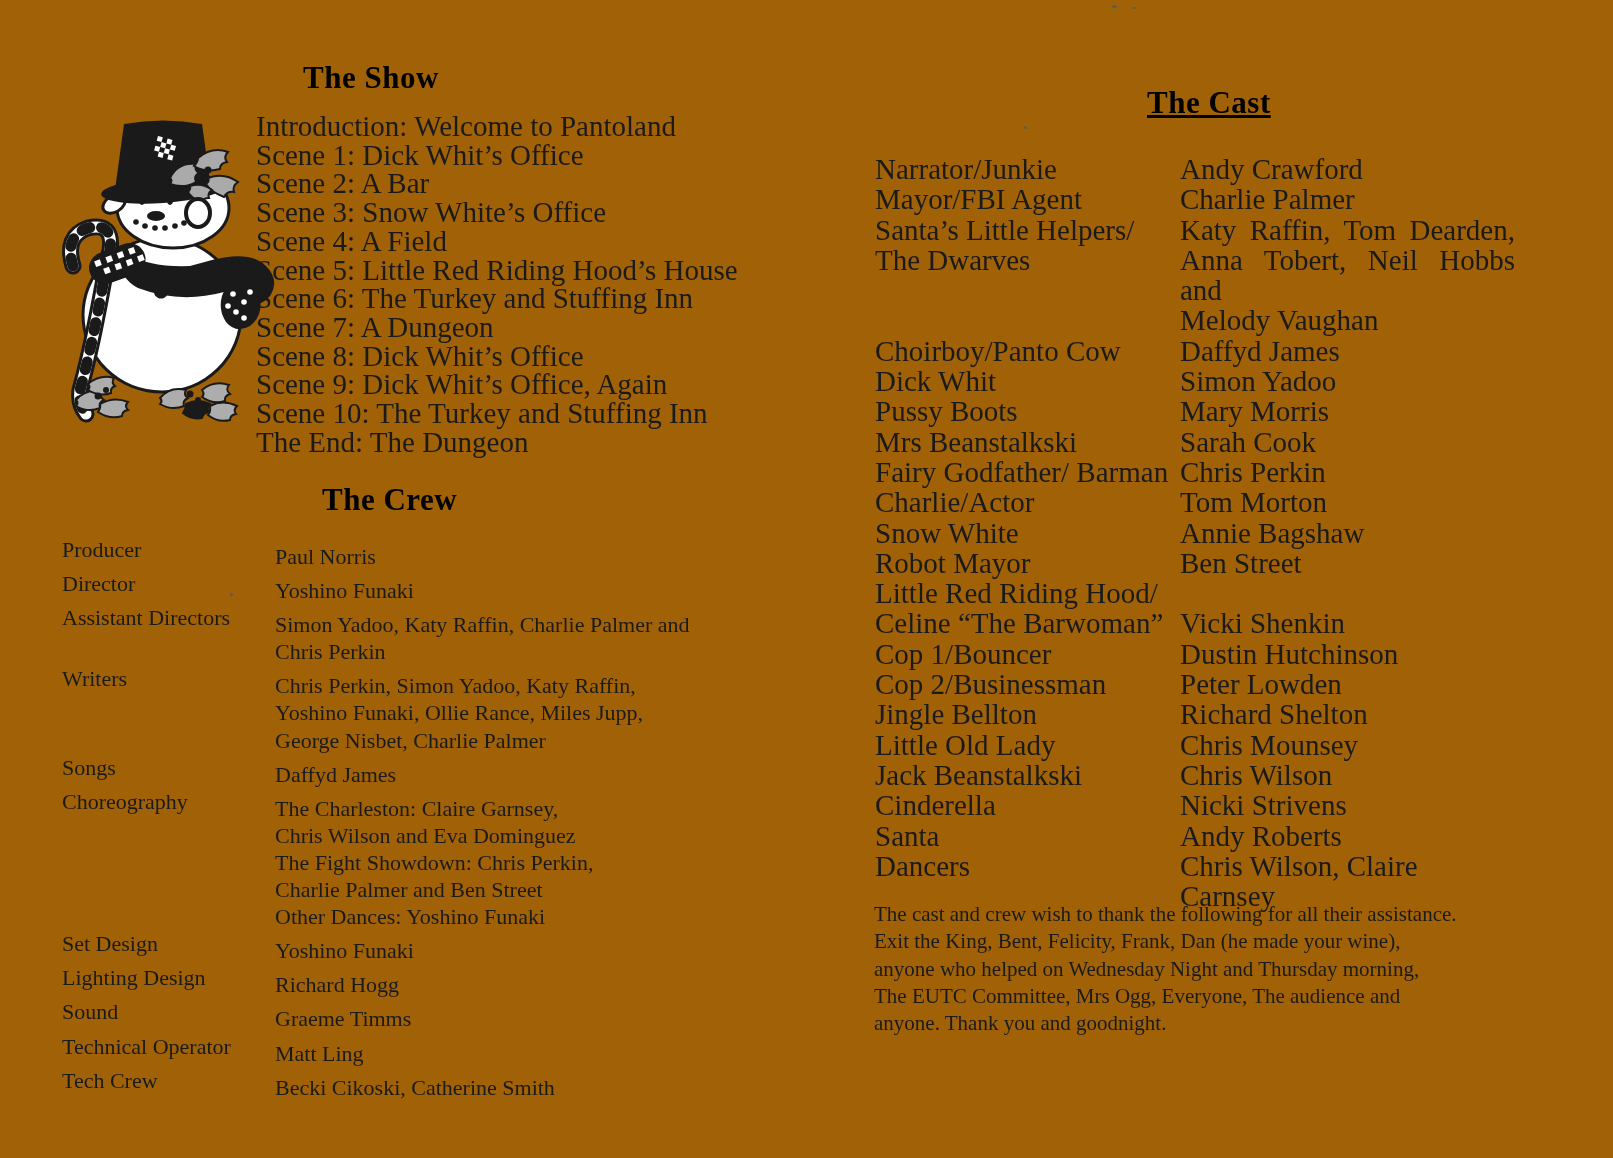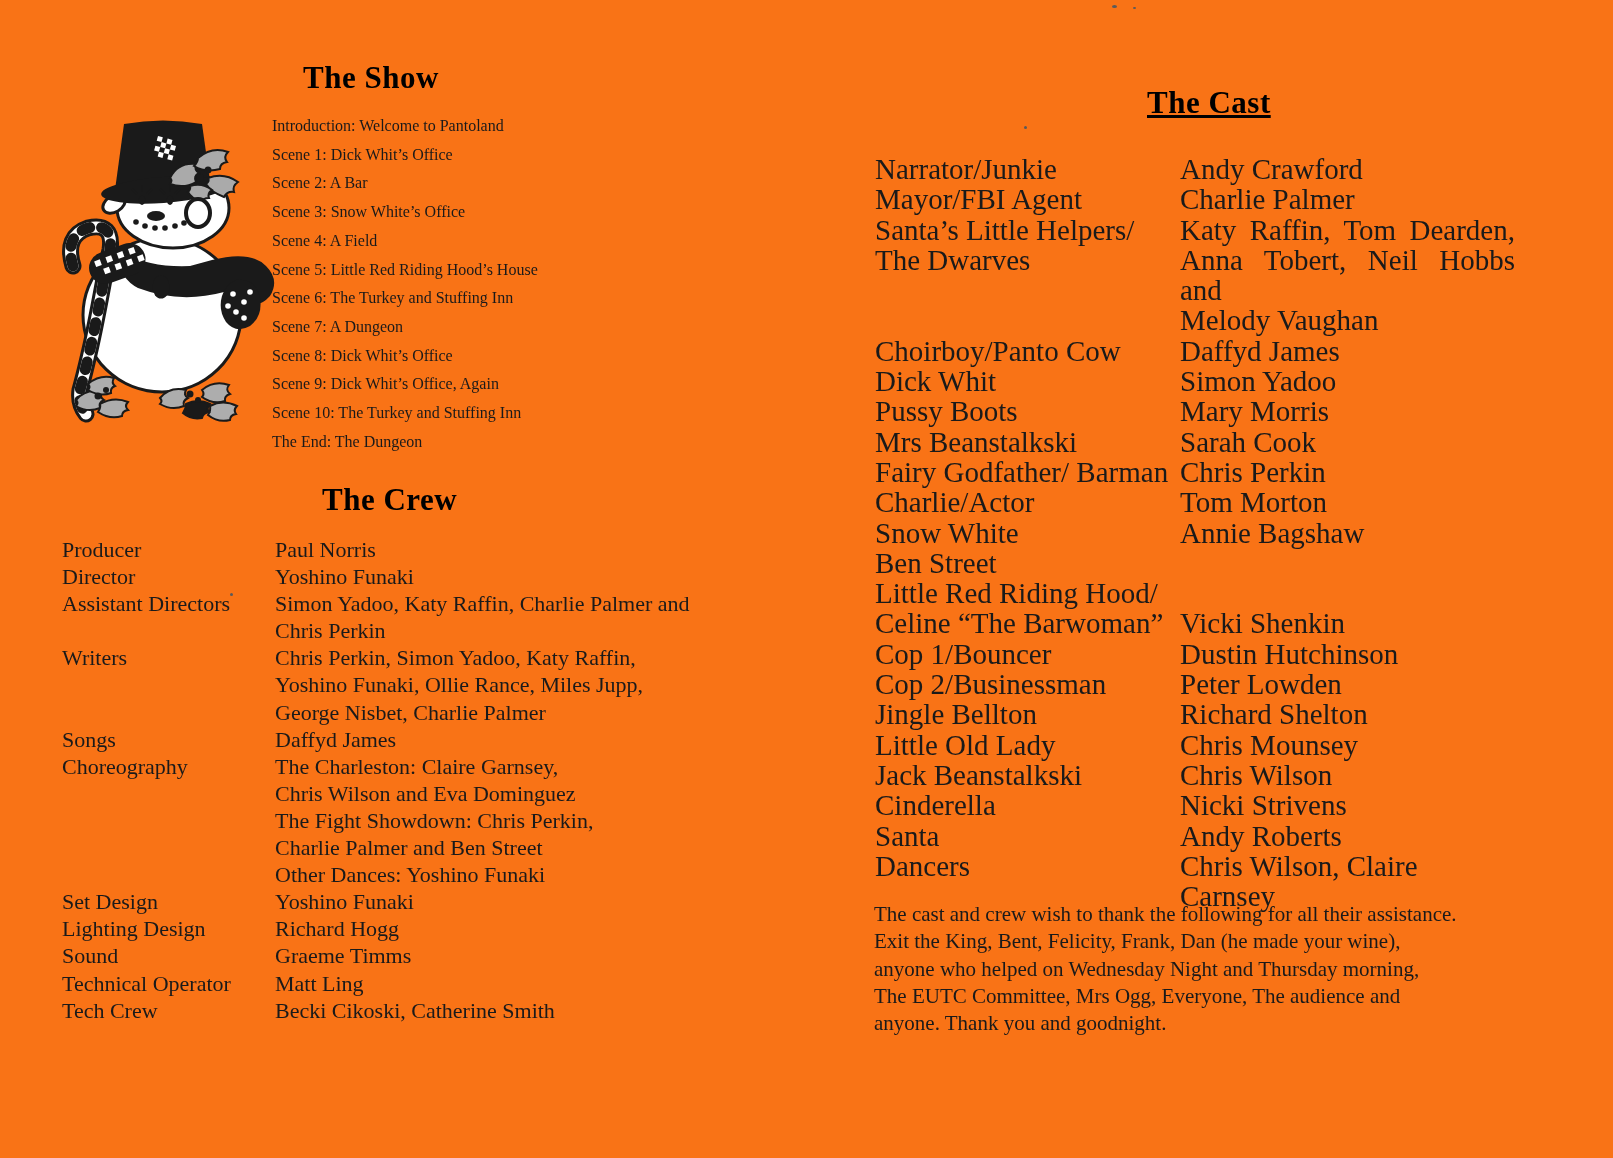--- a/index.html
+++ b/index.html
@@ -7,46 +7,46 @@
   .sheet{
     position:relative;width:1613px;height:1158px;overflow:hidden;
     background:#fdfdfb;color:#1a1a1a;
     font-family:"Liberation Serif","DejaVu Serif",serif;
   }
   .title{position:absolute;font-weight:700;font-size:31px;color:#000;letter-spacing:.5px;}
   .show-title{left:303px;top:60px;}
   .crew-title{left:322px;top:482px;}
   .cast-title{left:1147px;top:85px;text-decoration:underline;}
 
-  .show-list{position:absolute;left:272px;top:112px;width:490px;font-size:16px;line-height:28.7px;}
+  .show-list{position:absolute;left:256px;top:112px;width:490px;font-size:29px;line-height:28.7px;}
   .crew-table{position:absolute;left:62px;top:536px;width:700px;font-size:22px;line-height:27.1px;}
   .crew-row{display:flex;}
   .crew-role{flex:0 0 213px;}
-  .crew-names{flex:1;}
+  .crew-names{flex:1;margin-top:7px;}
 
   .cast-table{position:absolute;left:875px;top:154px;width:648px;font-size:29px;line-height:30.3px;}
   .cast-row{display:flex;}
   .cast-role{flex:0 0 305px;}
   .cast-names{flex:0 0 335px;width:335px;}
   .jline{text-align:justify;text-align-last:justify;}
 
   .thanks{position:absolute;left:874px;top:901px;width:662px;font-size:21px;line-height:27.3px;}
 
   .snowman{position:absolute;left:40px;top:108px;}
 
   .speck{position:absolute;background:#5a5a5a;border-radius:50%;}
   .s1{left:1112px;top:5px;width:5px;height:3px;}
   .s2{left:1133px;top:7px;width:3px;height:2px;}
   .s3{left:1024px;top:126px;width:3px;height:3px;}
   .s4{left:230px;top:593px;width:3px;height:3px;}
 </style>
 </head>
 <body>
 
-<div class="sheet" style="background: #f97316; color: rgb(26, 26, 26);">
+<div class="sheet" style="background: #a16207; color: rgb(26, 26, 26);">
 
   <svg class="snowman" width="240" height="322" viewBox="0 0 240 322" aria-hidden="true">
 
     <ellipse cx="122" cy="207" rx="79" ry="77" fill="#fff" stroke="#1a1a1a" stroke-width="3"></ellipse>
 
     <ellipse cx="133" cy="100" rx="56" ry="40" fill="#fff" stroke="#1a1a1a" stroke-width="3"></ellipse>
 
     <ellipse cx="74" cy="96" rx="12" ry="8" fill="#fff" stroke="#1a1a1a" stroke-width="3" transform="rotate(-30 74 96)"></ellipse>
 
     <path d="M84,16 Q123,9 162,16 L171,80 L75,82 Z" fill="#1a1a1a"></path>
@@ -335,20 +335,23 @@
       </div>
       <div class="cast-row">
         <div class="cast-role">
           <div>Snow White</div>
         </div>
         <div class="cast-names">
           <div>Annie Bagshaw</div>
         </div>
       </div>
       <div class="cast-row">
+        <div class="cast-role">
+          <div>Robot Mayor</div>
+        </div>
         <div class="cast-names">
           <div>Ben Street</div>
         </div>
       </div>
       <div class="cast-row">
         <div class="cast-role">
           <div>Little Red Riding Hood/</div>
           <div>Celine “The Barwoman”</div>
         </div>
         <div class="cast-names">

